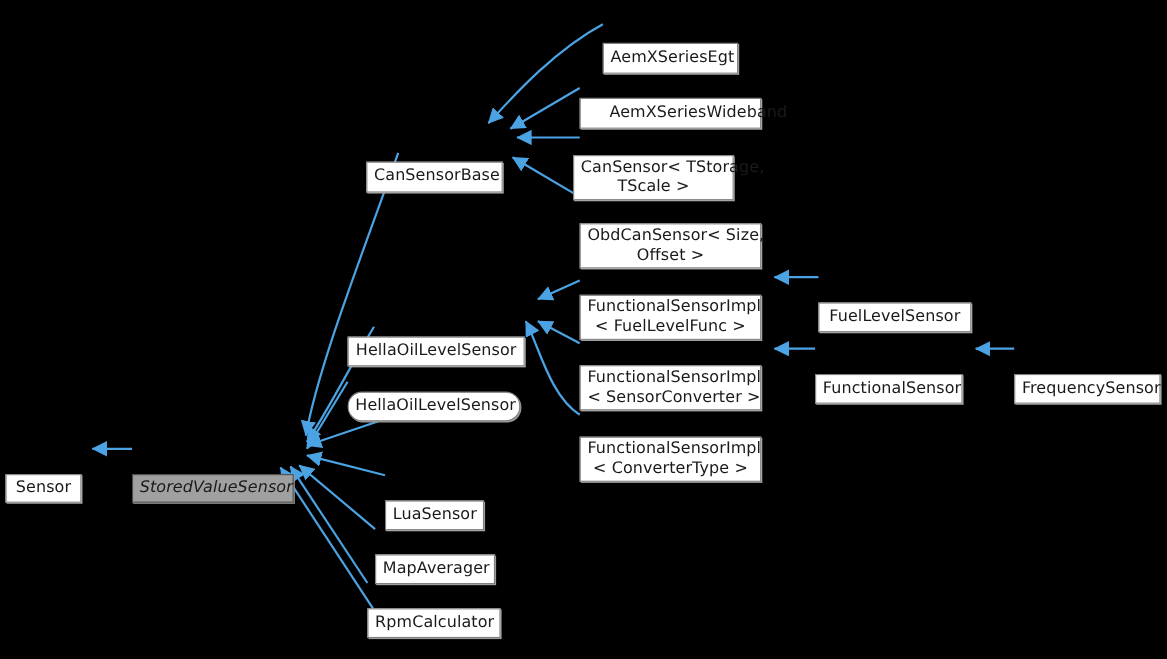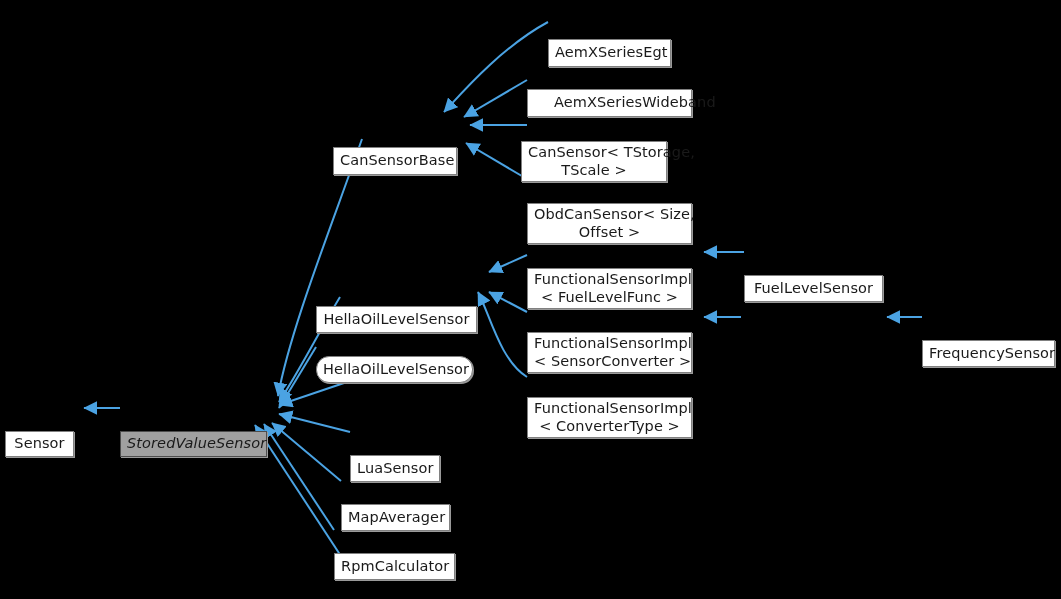--- a/index.html
+++ b/index.html
@@ -93,19 +93,20 @@
     <div class="node" style="left: 527px; top: 167px; width: 165px; height: 41px;"><span class="node-label">ObdCanSensor&lt; Size,
 Offset &gt;</span></div>
     <div class="node" style="left: 316px; top: 270px; width: 161px; height: 27px;"><span class="node-label">HellaOilLevelSensor</span></div>
     <div class="node" style="left: 527px; top: 232px; width: 165px; height: 41px;"><span class="node-label">FunctionalSensorImpl
 &lt; FuelLevelFunc &gt;</span></div>
     <div class="node" style="left: 527px; top: 296px; width: 165px; height: 41px;"><span class="node-label">FunctionalSensorImpl
 &lt; SensorConverter &gt;</span></div>
     <div class="node" style="left: 527px; top: 361px; width: 165px; height: 41px;"><span class="node-label">FunctionalSensorImpl
 &lt; ConverterType &gt;</span></div>
     <div class="node" style="left: 744px; top: 239px; width: 139px; height: 27px;"><span class="node-label">FuelLevelSensor</span></div>
+    <div class="node" style="left: 741px; top: 304px; width: 134px; height: 27px;"><span class="node-label">FunctionalSensor</span></div>
     <div class="node" style="left: 922px; top: 304px; width: 133px; height: 27px;"><span class="node-label">FrequencySensor</span></div>
     <div class="node" style="left: 316px; top: 320px; width: 157px; height: 27px; border-radius: 13px;"><span class="node-label">HellaOilLevelSensor</span></div>
     <div class="node" style="left: 350px; top: 419px; width: 90px; height: 27px;"><span class="node-label">LuaSensor</span></div>
     <div class="node" style="left: 341px; top: 468px; width: 109px; height: 27px;"><span class="node-label">MapAverager</span></div>
     <div class="node" style="left: 334px; top: 517px; width: 121px; height: 27px; justify-content: center;"><span class="node-label">RpmCalculator</span></div>
     <div class="node" style="left: 356px; top: 566px; width: 78px; height: 27px;"><span class="node-label">SentTps</span></div>
   </div>
 
 </body></html>

